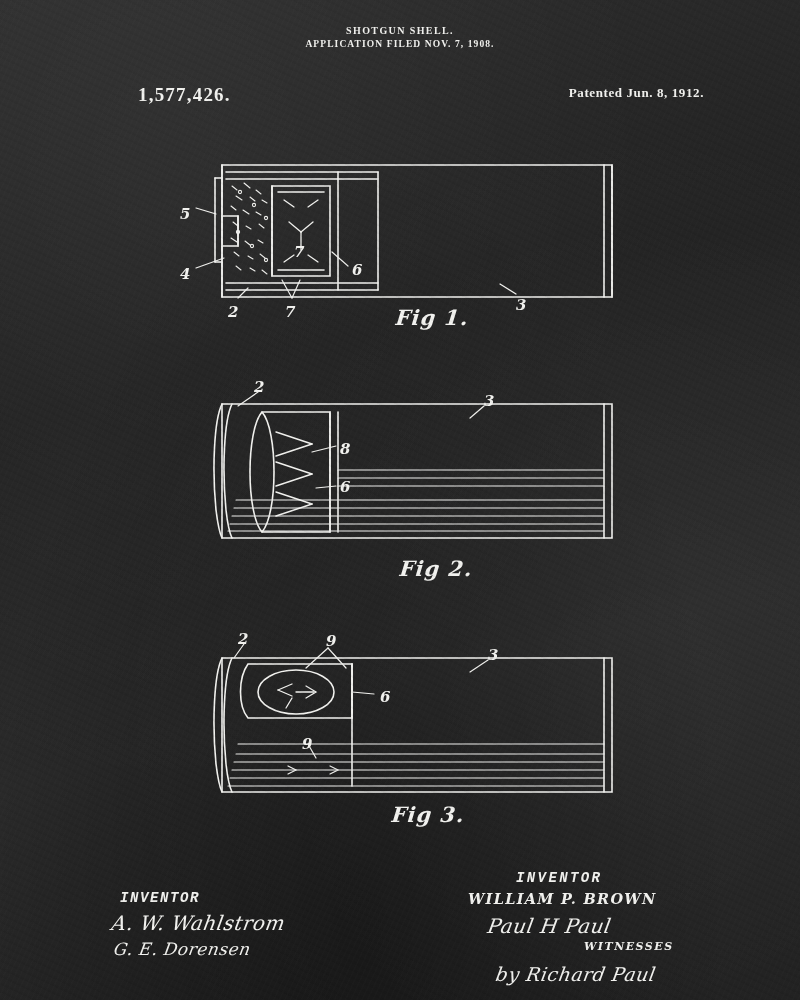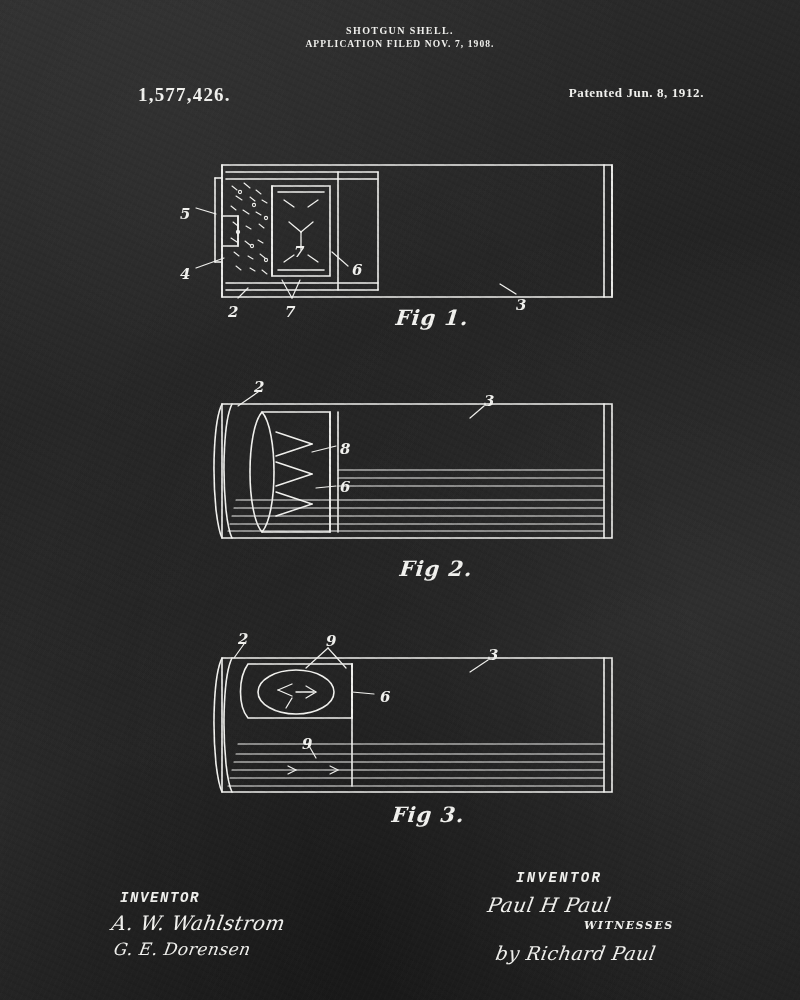--- a/index.html
+++ b/index.html
@@ -359,18 +359,19 @@
   </div>
 
   <div class="sig-block" id="witness-block">
     <div class="sig-label">INVENTOR</div>
     <div class="sig-script" id="witness-sig-1">A. W. Wahlstrom</div>
     <div class="sig-script small" id="witness-sig-2">G. E. Dorensen</div>
   </div>
 
   <div class="sig-block" id="inventor-block">
     <div class="sig-label" id="inventor-label">INVENTOR</div>
+    <div id="inventor-name-line">WILLIAM P. BROWN</div>
     <div class="sig-script" id="attorney-sig">Paul H Paul</div>
     <div class="sig-attorneys" id="attorney-label">WITNESSES</div>
     <div class="sig-script" id="by-sig">by Richard Paul</div>
   </div>
 
 </div>
 
 </body></html>

